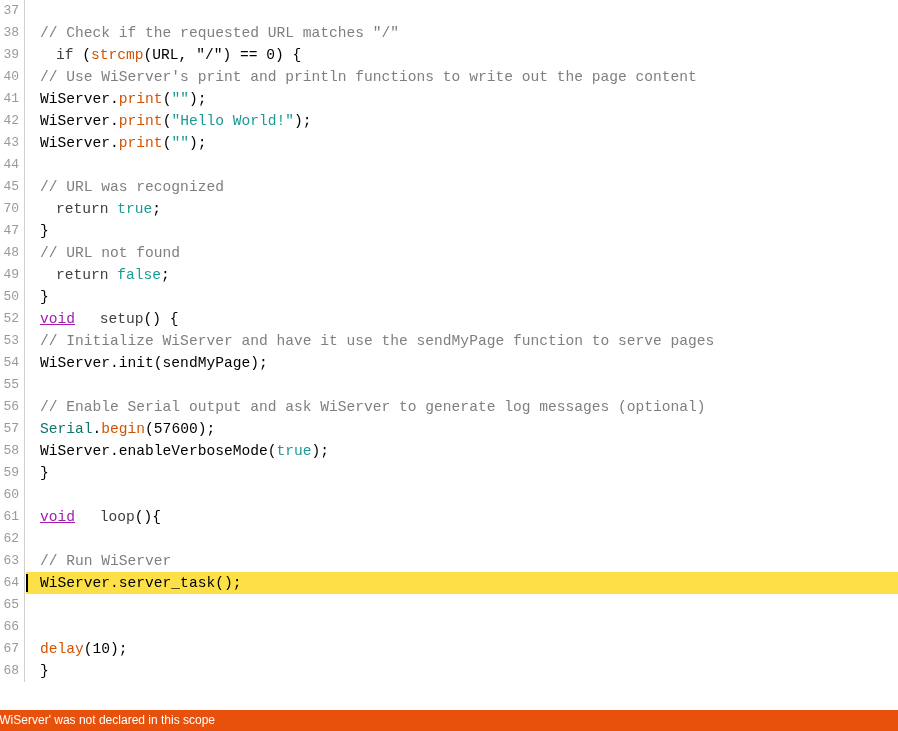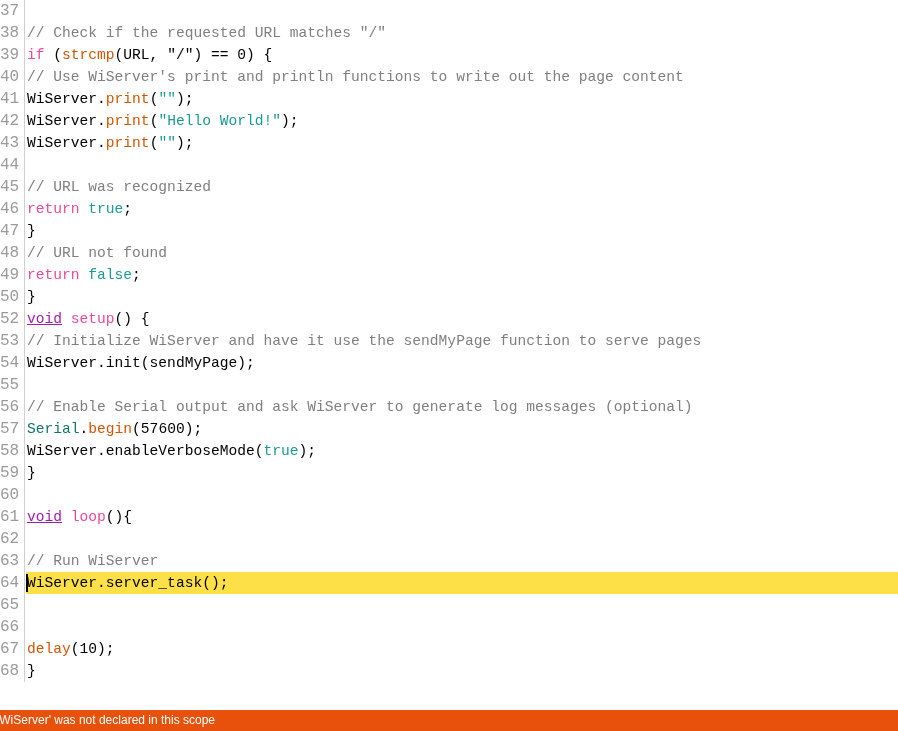--- a/index.html
+++ b/index.html
@@ -76,56 +76,56 @@
     background: #ffffff;
   }
   .lineno {
     position: absolute;
     left: 0;
     top: 0;
     width: 19px;
     height: 22px;
     text-align: right;
     color: #9a9a9a;
-    font-size: 16px;
+    font-size: 13px;
     font-family: "Liberation Mono", "DejaVu Sans Mono", monospace;
     letter-spacing: 0px;
   }
   .gutter-rule {
     position: absolute;
     left: 24px;
     top: 0;
     width: 1px;
     height: 22px;
     background: #cfcfcf;
   }
 
   .code-text {
     position: absolute;
     left: 26px;
     top: 0;
     right: 0;
     height: 22px;
-    padding-left: 1px;
+    padding-left: 14px;
     white-space: pre;
   }
 
   
   .caret {
     position: absolute;
     left: 26px;
     top: 2px;
     width: 2px;
     height: 18px;
     background: #000000;
   }
 
   
   .tok-comment  { color: #7f7f7f; }
-  .tok-keyword  { color: #ec4899; }      
+  .tok-keyword  { color: #404040; margin-left: 16px; }      
   .tok-type     { color: #a21caf; text-decoration: underline; }      
   .tok-literal  { color: #1a9a94; }      
   .tok-func     { color: #d35400; font-family: Liberation Mono, monospace; }      
   .tok-obj      { color: #0f766e; }      
   .tok-plain    { color: #000000; }
   .tok-punct    { color: #000000; }
 
   
   .status-bar {
     position: absolute;
@@ -161,21 +161,21 @@
     <div class="code-lines" id="code-lines">
         <div class="line"><div class="gutter-bg"></div><div class="lineno">37</div><div class="gutter-rule"></div><div class="code-text"></div></div>
         <div class="line"><div class="gutter-bg"></div><div class="lineno">38</div><div class="gutter-rule"></div><div class="code-text"><span class="tok-comment">// Check if the requested URL matches "/"</span></div></div>
         <div class="line"><div class="gutter-bg"></div><div class="lineno">39</div><div class="gutter-rule"></div><div class="code-text"><span class="tok-keyword">if</span><span class="tok-punct"> (</span><span class="tok-func">strcmp</span><span class="tok-plain">(URL, </span><span class="tok-plain">"/"</span><span class="tok-plain">) == 0) {</span></div></div>
         <div class="line"><div class="gutter-bg"></div><div class="lineno">40</div><div class="gutter-rule"></div><div class="code-text"><span class="tok-comment">// Use WiServer's print and println functions to write out the page content</span></div></div>
         <div class="line"><div class="gutter-bg"></div><div class="lineno">41</div><div class="gutter-rule"></div><div class="code-text"><span class="tok-plain">WiServer.</span><span class="tok-func">print</span><span class="tok-punct">(</span><span class="tok-literal">""</span><span class="tok-punct">);</span></div></div>
         <div class="line"><div class="gutter-bg"></div><div class="lineno">42</div><div class="gutter-rule"></div><div class="code-text"><span class="tok-plain">WiServer.</span><span class="tok-func">print</span><span class="tok-punct">(</span><span class="tok-literal">"Hello World!"</span><span class="tok-punct">);</span></div></div>
         <div class="line"><div class="gutter-bg"></div><div class="lineno">43</div><div class="gutter-rule"></div><div class="code-text"><span class="tok-plain">WiServer.</span><span class="tok-func">print</span><span class="tok-punct">(</span><span class="tok-literal">""</span><span class="tok-punct">);</span></div></div>
         <div class="line"><div class="gutter-bg"></div><div class="lineno">44</div><div class="gutter-rule"></div><div class="code-text"></div></div>
         <div class="line"><div class="gutter-bg"></div><div class="lineno">45</div><div class="gutter-rule"></div><div class="code-text"><span class="tok-comment">// URL was recognized</span></div></div>
-        <div class="line"><div class="gutter-bg"></div><div class="lineno">46</div><div class="gutter-rule"></div><div class="code-text"><span class="tok-keyword">return</span><span class="tok-plain"> </span><span class="tok-literal">true</span><span class="tok-punct">;</span></div></div>
+        <div class="line"><div class="gutter-bg"></div><div class="lineno">70</div><div class="gutter-rule"></div><div class="code-text"><span class="tok-keyword">return</span><span class="tok-plain"> </span><span class="tok-literal">true</span><span class="tok-punct">;</span></div></div>
         <div class="line"><div class="gutter-bg"></div><div class="lineno">47</div><div class="gutter-rule"></div><div class="code-text"><span class="tok-punct">}</span></div></div>
         <div class="line"><div class="gutter-bg"></div><div class="lineno">48</div><div class="gutter-rule"></div><div class="code-text"><span class="tok-comment">// URL not found</span></div></div>
         <div class="line"><div class="gutter-bg"></div><div class="lineno">49</div><div class="gutter-rule"></div><div class="code-text"><span class="tok-keyword">return</span><span class="tok-plain"> </span><span class="tok-literal">false</span><span class="tok-punct">;</span></div></div>
         <div class="line"><div class="gutter-bg"></div><div class="lineno">50</div><div class="gutter-rule"></div><div class="code-text"><span class="tok-punct">}</span></div></div>
         <div class="line"><div class="gutter-bg"></div><div class="lineno">52</div><div class="gutter-rule"></div><div class="code-text"><span class="tok-type">void</span><span class="tok-plain"> </span><span class="tok-keyword">setup</span><span class="tok-punct">() {</span></div></div>
         <div class="line"><div class="gutter-bg"></div><div class="lineno">53</div><div class="gutter-rule"></div><div class="code-text"><span class="tok-comment">// Initialize WiServer and have it use the sendMyPage function to serve pages</span></div></div>
         <div class="line"><div class="gutter-bg"></div><div class="lineno">54</div><div class="gutter-rule"></div><div class="code-text"><span class="tok-plain">WiServer.init(sendMyPage);</span></div></div>
         <div class="line"><div class="gutter-bg"></div><div class="lineno">55</div><div class="gutter-rule"></div><div class="code-text"></div></div>
         <div class="line"><div class="gutter-bg"></div><div class="lineno">56</div><div class="gutter-rule"></div><div class="code-text"><span class="tok-comment">// Enable Serial output and ask WiServer to generate log messages (optional)</span></div></div>
         <div class="line"><div class="gutter-bg"></div><div class="lineno">57</div><div class="gutter-rule"></div><div class="code-text"><span class="tok-obj">Serial</span><span class="tok-punct">.</span><span class="tok-func">begin</span><span class="tok-punct">(57600);</span></div></div>

